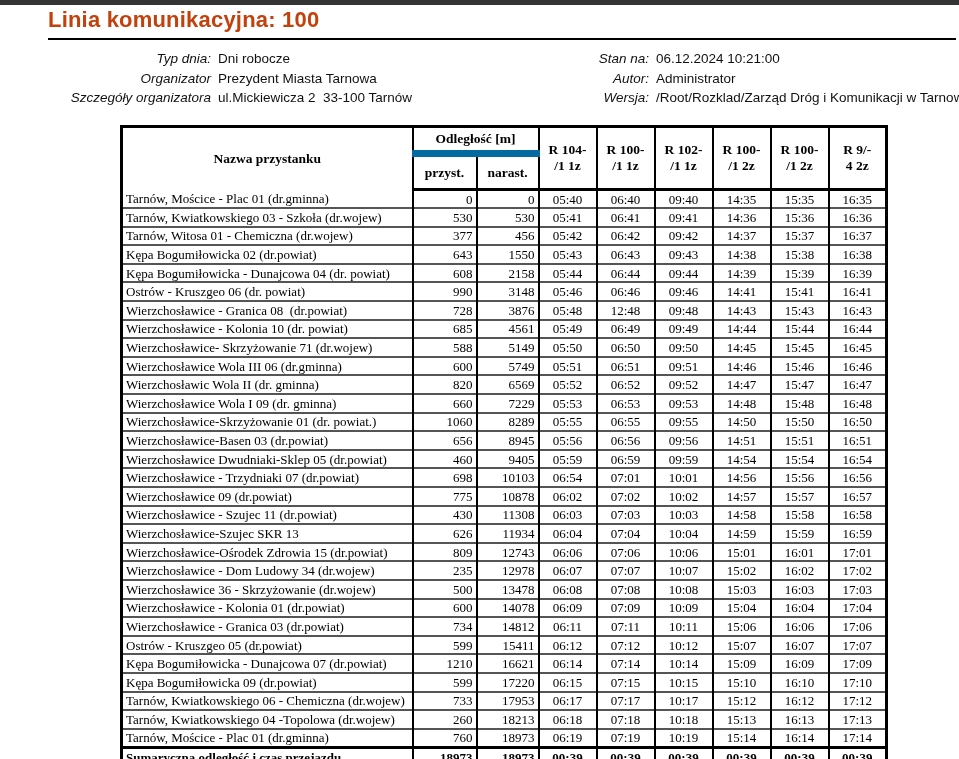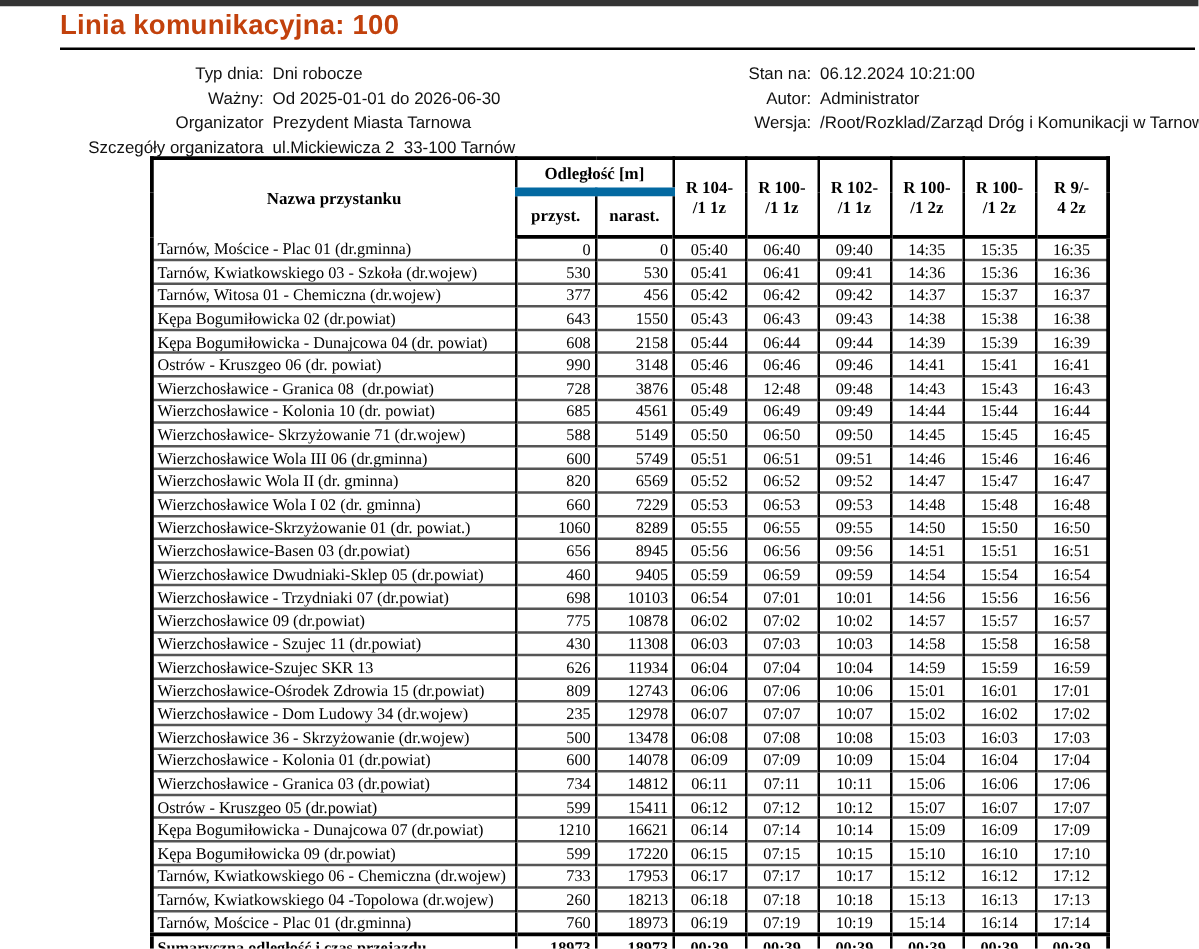--- a/index.html
+++ b/index.html
@@ -30,21 +30,21 @@
   .title-rule {
     position: absolute;
     left: 48px; top: 38px;
     width: 908px; height: 0;
     border-top: 2px solid #000000;
   }
   .meta-block { position: absolute; top: 49px; font-size: 13.5px; }
   .meta-left { left: 48px; }
   .meta-right { left: 568px; }
   .meta-row { display: flex; height: 19.5px; align-items: center; }
-  .meta-label { text-align: right; padding-right: 7px; white-space: pre; }
+  .meta-label { text-align: right; padding-right: 7px; white-space: pre; font-style: italic; }
   .meta-left .meta-label { width: 170px; }
   .meta-right .meta-label { width: 88px; }
   .meta-value { white-space: pre; }
 
   table.timetable {
     position: absolute;
     left: 120px; top: 125px;
     border-collapse: collapse;
     table-layout: fixed;
     font-family: "Liberation Serif", serif;
@@ -91,24 +91,20 @@
 
   <div class="top-bar"></div>
 
   <div class="doc-title">Linia komunikacyjna: 100</div>
   <div class="title-rule"></div>
 
   <div class="meta-block meta-left">
     <div class="meta-row">
       <span class="meta-label">Typ dnia:</span>
       <span class="meta-value">Dni robocze</span>
-    </div>
-    <div class="meta-row">
-      <span class="meta-label">Ważny:</span>
-      <span class="meta-value">Od 2025-01-01 do 2026-06-30</span>
     </div>
     <div class="meta-row">
       <span class="meta-label">Organizator</span>
       <span class="meta-value">Prezydent Miasta Tarnowa</span>
     </div>
     <div class="meta-row">
       <span class="meta-label">Szczegóły organizatora</span>
       <span class="meta-value">ul.Mickiewicza 2  33-100 Tarnów</span>
     </div>
   </div>
@@ -272,21 +268,21 @@
           <td class="num-cell">820</td>
           <td class="num-cell">6569</td>
           <td class="time-cell">05:52</td>
           <td class="time-cell">06:52</td>
           <td class="time-cell">09:52</td>
           <td class="time-cell">14:47</td>
           <td class="time-cell">15:47</td>
           <td class="time-cell">16:47</td>
         </tr>
         <tr>
-          <td class="name-cell">Wierzchosławice Wola I 02 (dr. gminna)</td>
+          <td class="name-cell">Wierzchosławice Wola I 09 (dr. gminna)</td>
           <td class="num-cell">660</td>
           <td class="num-cell">7229</td>
           <td class="time-cell">05:53</td>
           <td class="time-cell">06:53</td>
           <td class="time-cell">09:53</td>
           <td class="time-cell">14:48</td>
           <td class="time-cell">15:48</td>
           <td class="time-cell">16:48</td>
         </tr>
         <tr>

